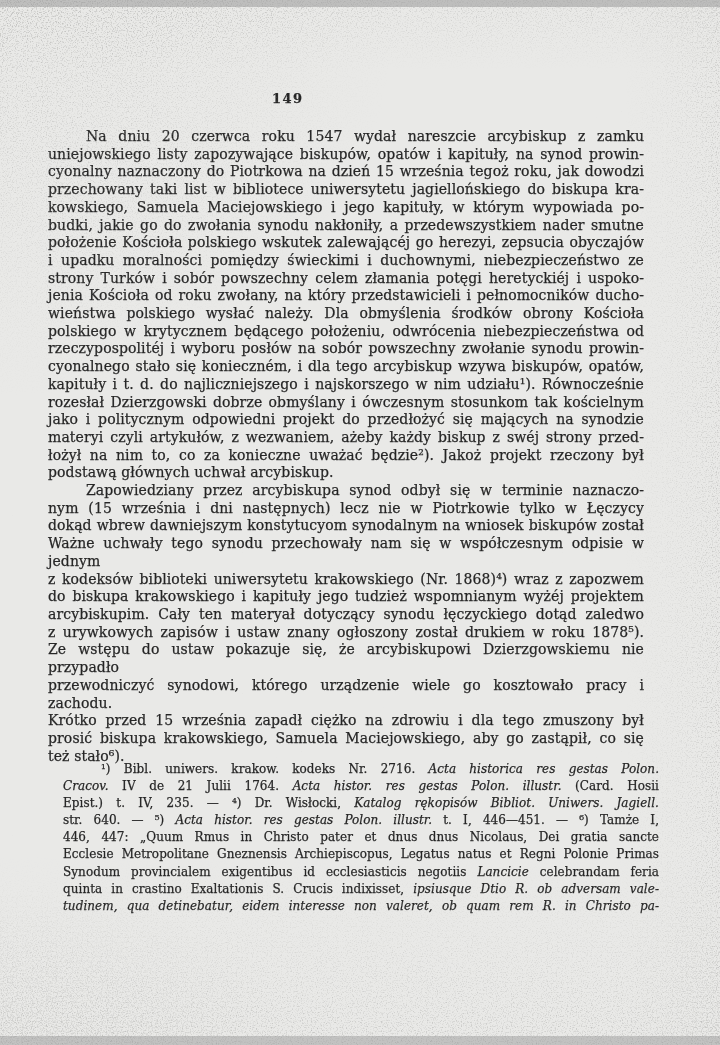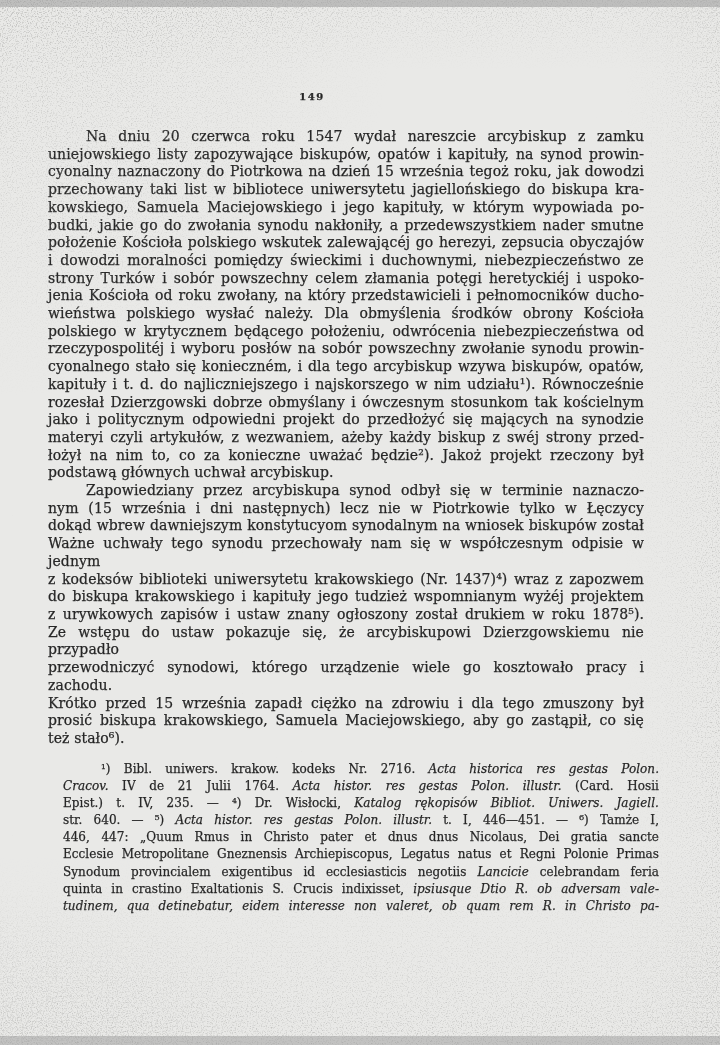--- a/index.html
+++ b/index.html
@@ -15,22 +15,21 @@
     overflow: hidden;
     font-family: "DejaVu Serif", serif;
     color: #242424;
     -webkit-text-stroke: 0.25px #2f2f2f;
   }
   .pagenum {
     position: absolute;
     top: 91px;
     left: 272px;
     width: 80px;
-    text-align: center;
-    font-size: 10px;
+    font-size: 13px;
     font-weight: bold;
     letter-spacing: 1.5px;
   }
   .body-text {
     position: absolute;
     left: 48px;
     top: 128px;
     width: 596px;
     font-size: 14px;
     line-height: 17.7px;
@@ -69,39 +68,40 @@
   <div class="pagenum">149</div>
 
   <div class="body-text">
       <div class="line indent"><span>Na dniu 20 czerwca roku 1547 wydał nareszcie arcybiskup z zamku</span></div>
       <div class="line"><span>uniejowskiego listy zapozywające biskupów, opatów i kapituły, na synod prowin-</span></div>
       <div class="line"><span>cyonalny naznaczony do Piotrkowa na dzień 15 września tegoż roku, jak dowodzi</span></div>
       <div class="line"><span>przechowany taki list w bibliotece uniwersytetu jagiellońskiego do biskupa kra-</span></div>
       <div class="line"><span>kowskiego, Samuela Maciejowskiego i jego kapituły, w którym wypowiada po-</span></div>
       <div class="line"><span>budki, jakie go do zwołania synodu nakłoniły, a przedewszystkiem nader smutne</span></div>
       <div class="line"><span>położenie Kościoła polskiego wskutek zalewającéj go herezyi, zepsucia obyczajów</span></div>
-      <div class="line"><span>i dowodzi moralności pomiędzy świeckimi i duchownymi, niebezpieczeństwo ze</span></div>
+      <div class="line"><span>i upadku moralności pomiędzy świeckimi i duchownymi, niebezpieczeństwo ze</span></div>
       <div class="line"><span>strony Turków i sobór powszechny celem złamania potęgi heretyckiéj i uspoko-</span></div>
       <div class="line"><span>jenia Kościoła od roku zwołany, na który przedstawicieli i pełnomocników ducho-</span></div>
       <div class="line"><span>wieństwa polskiego wysłać należy. Dla obmyślenia środków obrony Kościoła</span></div>
       <div class="line"><span>polskiego w krytycznem będącego położeniu, odwrócenia niebezpieczeństwa od</span></div>
       <div class="line"><span>rzeczypospolitéj i wyboru posłów na sobór powszechny zwołanie synodu prowin-</span></div>
       <div class="line"><span>cyonalnego stało się konieczném, i dla tego arcybiskup wzywa biskupów, opatów,</span></div>
       <div class="line"><span>kapituły i t. d. do najliczniejszego i najskorszego w nim udziału¹). Równocześnie</span></div>
       <div class="line"><span>rozesłał Dzierzgowski dobrze obmyślany i ówczesnym stosunkom tak kościelnym</span></div>
       <div class="line"><span>jako i politycznym odpowiedni projekt do przedłożyć się mających na synodzie</span></div>
       <div class="line"><span>materyi czyli artykułów, z wezwaniem, ażeby każdy biskup z swéj strony przed-</span></div>
       <div class="line"><span>łożył na nim to, co za konieczne uważać będzie²). Jakoż projekt rzeczony był</span></div>
       <div class="line left"><span>podstawą głównych uchwał arcybiskup.</span></div>
       <div class="line indent"><span>Zapowiedziany przez arcybiskupa synod odbył się w terminie naznaczo-</span></div>
       <div class="line"><span>nym (15 września i dni następnych) lecz nie w Piotrkowie tylko w Łęczycy</span></div>
       <div class="line"><span>dokąd wbrew dawniejszym konstytucyom synodalnym na wniosek biskupów został</span></div>
       <div class="line"><span>Ważne uchwały tego synodu przechowały nam się w współczesnym odpisie w jednym</span></div>
-      <div class="line"><span>z kodeksów biblioteki uniwersytetu krakowskiego (Nr. 1437)⁴) wraz z zapozwem</span></div>
+      <div class="line"><span>z kodeksów biblioteki uniwersytetu krakowskiego (Nr. 1868)⁴) wraz z zapozwem</span></div>
       <div class="line"><span>do biskupa krakowskiego i kapituły jego tudzież wspomnianym wyżéj projektem</span></div>
+      <div class="line"><span>arcybiskupim. Cały ten materyał dotyczący synodu łęczyckiego dotąd zaledwo</span></div>
       <div class="line"><span>z urywkowych zapisów i ustaw znany ogłoszony został drukiem w roku 1878⁵).</span></div>
       <div class="line"><span>Ze wstępu do ustaw pokazuje się, że arcybiskupowi Dzierzgowskiemu nie przypadło</span></div>
       <div class="line"><span>przewodniczyć synodowi, którego urządzenie wiele go kosztowało pracy i zachodu.</span></div>
       <div class="line"><span>Krótko przed 15 września zapadł ciężko na zdrowiu i dla tego zmuszony był</span></div>
       <div class="line"><span>prosić biskupa krakowskiego, Samuela Maciejowskiego, aby go zastąpił, co się</span></div>
       <div class="line left"><span>też stało⁶).</span></div>
     </div>
 
   <div class="footnotes">
       <div class="line indent"><span>¹) Bibl. uniwers. krakow. kodeks Nr. 2716. </span><span class="it">Acta historica res gestas Polon.</span></div>

